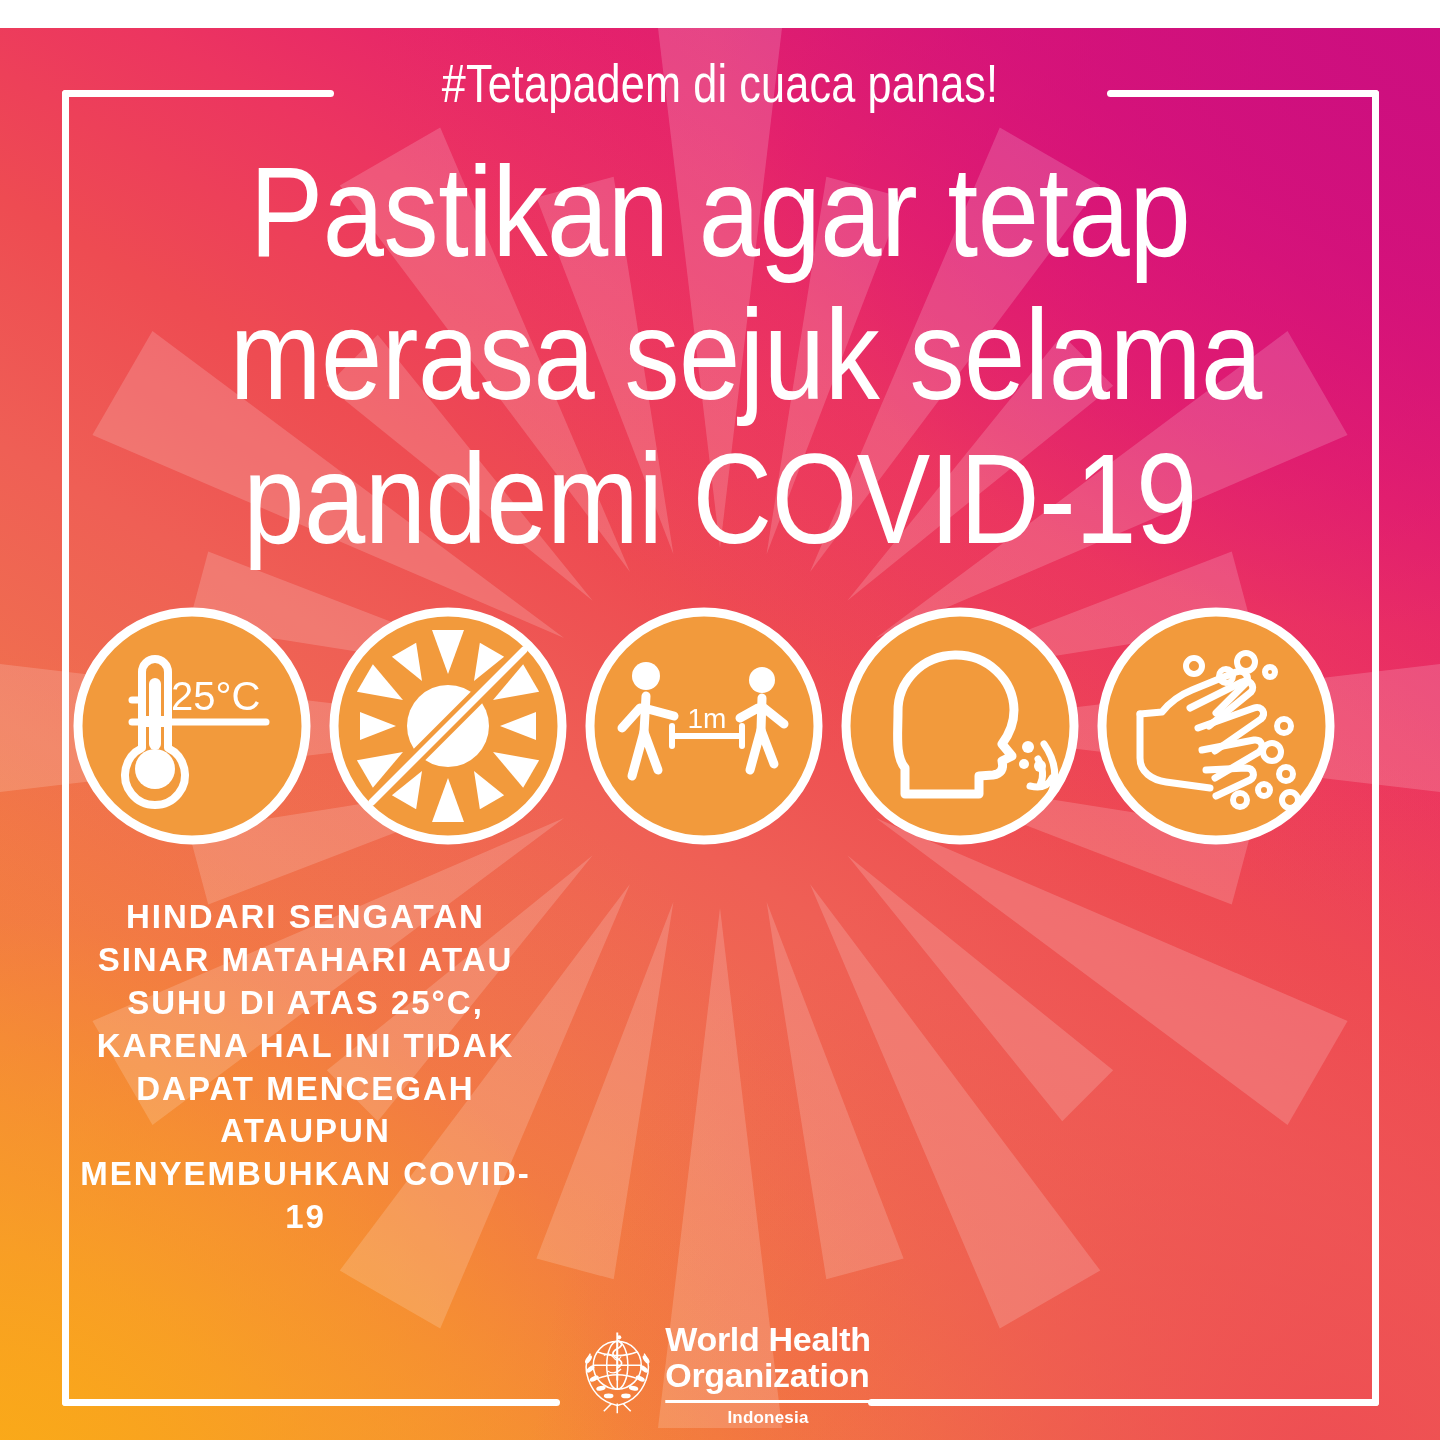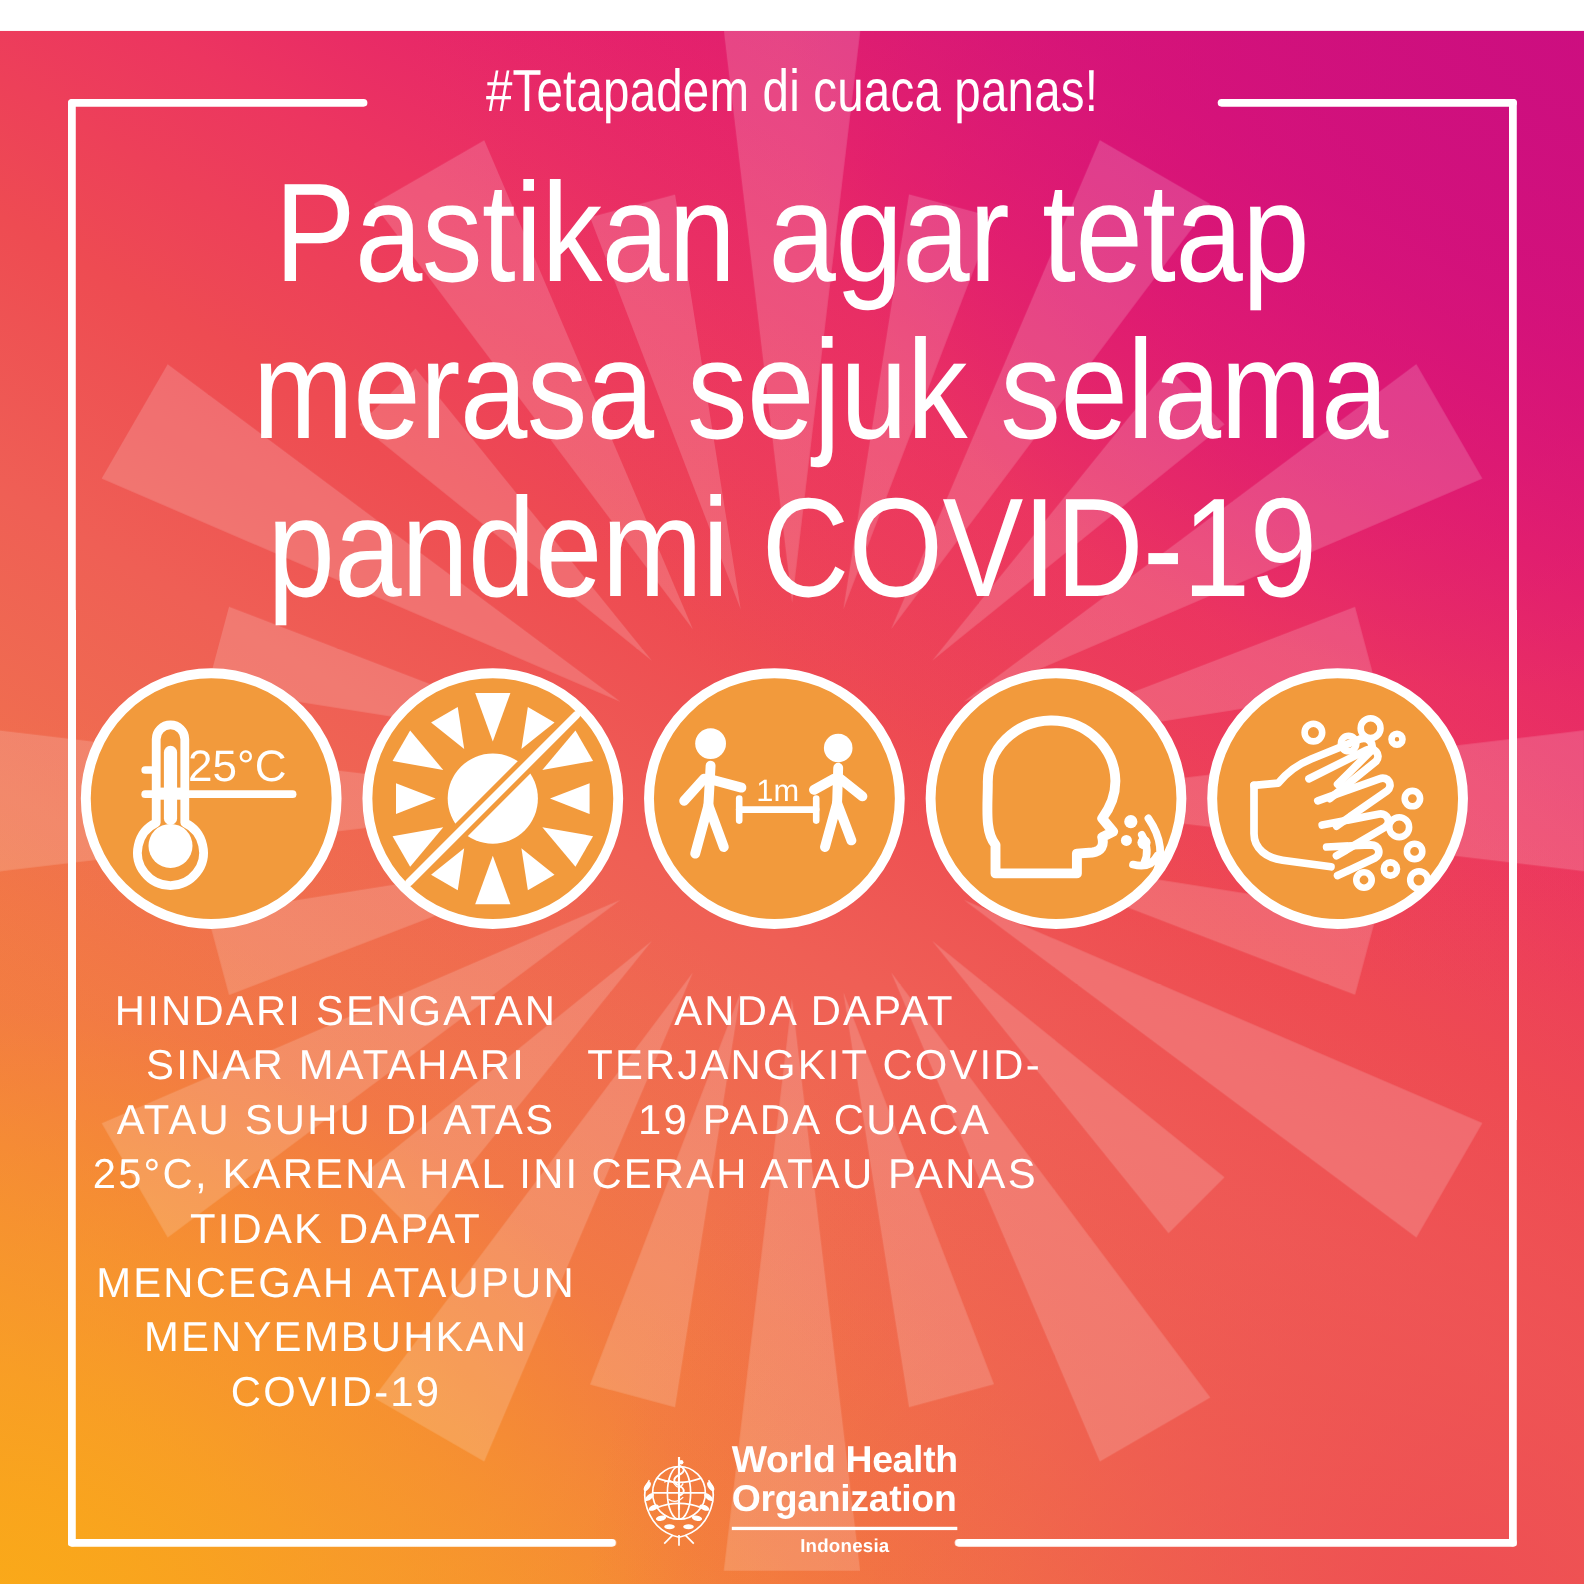--- a/index.html
+++ b/index.html
@@ -140,38 +140,37 @@
     position: absolute;
     top: 868px;
     left: 78px;
     width: 1290px;
     display: flex;
     align-items: flex-start;
   }
   .caption {
     color: #ffffff;
     text-align: center;
-    font-size: 38px;
+    font-size: 33px;
     line-height: 1.30;
-    font-weight: 400;
+    font-weight: 700;
     letter-spacing: 2.0px;
     text-transform: uppercase;
   }
   .cap-1 { width: 455px; }
   .cap-2 { width: 415px; }
   .cap-3 { width: 420px; }
 
   
   .who-logo {
     position: absolute;
     left: 50%;
-    bottom: 54px;
+    bottom: 42px;
     transform: translateX(-50%);
     display: flex;
-    align-items: center;
   }
   .who-emblem { width: 96px; height: 96px; flex: 0 0 auto; }
   .who-emblem svg { display: block; width: 100%; height: 100%; }
   .who-words {
     display: flex;
     flex-direction: column;
     align-items: flex-start;
     color: #ffffff;
   }
   .who-name {
@@ -457,21 +456,20 @@
           <circle cx="196" cy="196" r="8"></circle>
           <circle cx="146" cy="196" r="7"></circle>
         </g>
       </svg>
     </div>
 
   </div>
 
   <div class="captions">
     <div class="caption cap-1">Hindari sengatan sinar matahari atau suhu di atas 25°C, karena hal ini tidak dapat mencegah ataupun menyembuhkan COVID-19</div>
-    <div class="caption cap-2">Anda dapat terjangkit COVID-19 pada cuaca cerah atau panas</div>
   </div>
 
   <div class="who-logo">
     <div class="who-emblem">
       <svg viewBox="0 0 100 100" xmlns="http://www.w3.org/2000/svg">
         <g stroke="#ffffff" fill="none" stroke-width="1.6">
 
           <circle cx="50" cy="46" r="25"></circle>
           <ellipse cx="50" cy="46" rx="11" ry="25"></ellipse>
           <line x1="25" y1="46" x2="75" y2="46"></line>

